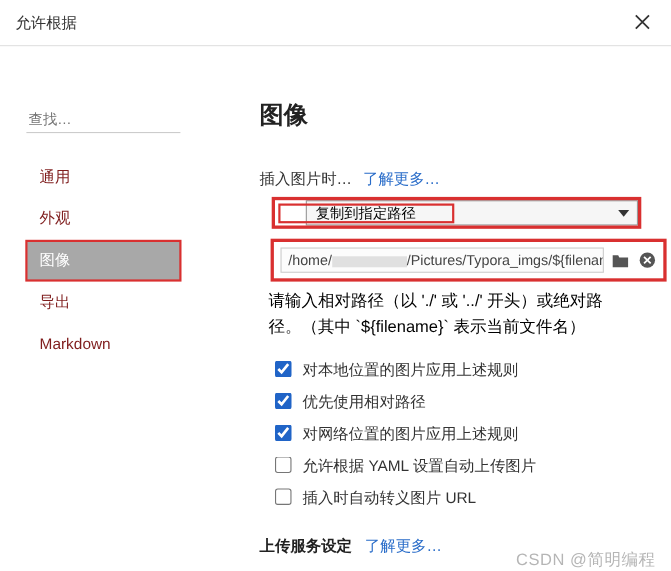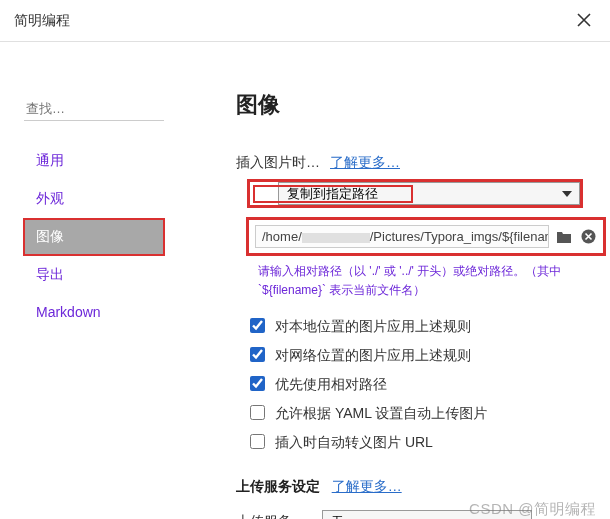--- a/index.html
+++ b/index.html
@@ -41,21 +41,21 @@
       padding: 4px 2px;
       font-size: 13px;
       outline: none;
       color: #666;
       margin-bottom: 22px;
     }
     .nav-item {
       padding: 9px 12px;
       margin-bottom: 2px;
       font-size: 14px;
-      color: #6d28d9;
+      color: #7f1d1d;
       cursor: pointer;
       width: 140px;
     }
     .nav-item.active {
       background: #a8a8a8;
       color: #fff;
       outline: 2px solid #d93030;
       outline-offset: -1px;
     }
     .content {
@@ -64,21 +64,21 @@
       overflow: hidden;
     }
     .section-title {
       font-size: 22px;
       font-weight: 600;
       color: #222;
       margin-bottom: 34px;
     }
     .row-label { display: flex; align-items: flex-end; gap: 10px; margin-bottom: 10px; }
     .field-label { font-size: 14px; color: #333; }
-    .link { color: #2a6dc9; text-decoration: underline; font-size: 14px; cursor: pointer; }
+    .link { color: #2a6dc9; font-size: 14px; cursor: pointer; }
     .select-wrap { position: relative; width: 330px; margin-bottom: 12px; }
     .select-box {
       width: 100%;
       border: 1px solid #999;
       background: #f6f6f6;
       padding: 3px 22px 3px 8px;
       font-size: 13px;
       appearance: none;
       -webkit-appearance: none;
       cursor: pointer;
@@ -125,24 +125,24 @@
       overflow: hidden;
       white-space: nowrap;
     }
     .icon-btn {
       width: 18px; height: 18px;
       display: inline-flex; align-items: center; justify-content: center;
       cursor: pointer;
       color: #555;
     }
     .hint-text {
-      font-size: 12px;
-      color: #6d28d9;
+      font-size: 15px;
+      color: #000000;
       line-height: 1.6;
-      margin-left: 22px;
+      margin-left: 8px;
       margin-bottom: 18px;
       width: 330px;
     }
     .checkbox-row {
       display: flex;
       align-items: flex-start;
       gap: 10px;
       margin-left: 14px;
       margin-bottom: 11px;
       font-size: 14px;
@@ -176,21 +176,21 @@
       display: inline-block;
       width: 68px; height: 10px;
       background: #e0e0e0;
       vertical-align: middle;
     }
   </style>
 </head>
 <body>
 
 <div class="header">
-  <span class="header-title">简明编程</span>
+  <span class="header-title">允许根据</span>
   <div class="close-btn">
     <svg width="14" height="14" viewBox="0 0 14 14">
         <path d="M1 1 L13 13 M13 1 L1 13" stroke="#333" stroke-width="1.6"></path>
       </svg>
   </div>
 </div>
 
 <div class="body">
   <div class="sidebar">
     <input class="search-input" placeholder="查找…" style="">
@@ -234,25 +234,25 @@
     </div>
 
     <div class="hint-text">请输入相对路径（以 './' 或 '../' 开头）或绝对路径。（其中 `${filename}` 表示当前文件名）</div>
 
     <label class="checkbox-row">
       <input type="checkbox" checked="" style="">
       <span>对本地位置的图片应用上述规则</span>
     </label>
     <label class="checkbox-row">
       <input type="checkbox" checked="" style="">
+      <span>优先使用相对路径</span>
+    </label>
+    <label class="checkbox-row">
+      <input type="checkbox" checked="" style="">
       <span>对网络位置的图片应用上述规则</span>
-    </label>
-    <label class="checkbox-row">
-      <input type="checkbox" checked="" style="">
-      <span>优先使用相对路径</span>
     </label>
     <label class="checkbox-row">
       <input type="checkbox" style="">
       <span>允许根据 YAML 设置自动上传图片</span>
     </label>
     <label class="checkbox-row">
       <input type="checkbox" style="">
       <span>插入时自动转义图片 URL</span>
     </label>
 

